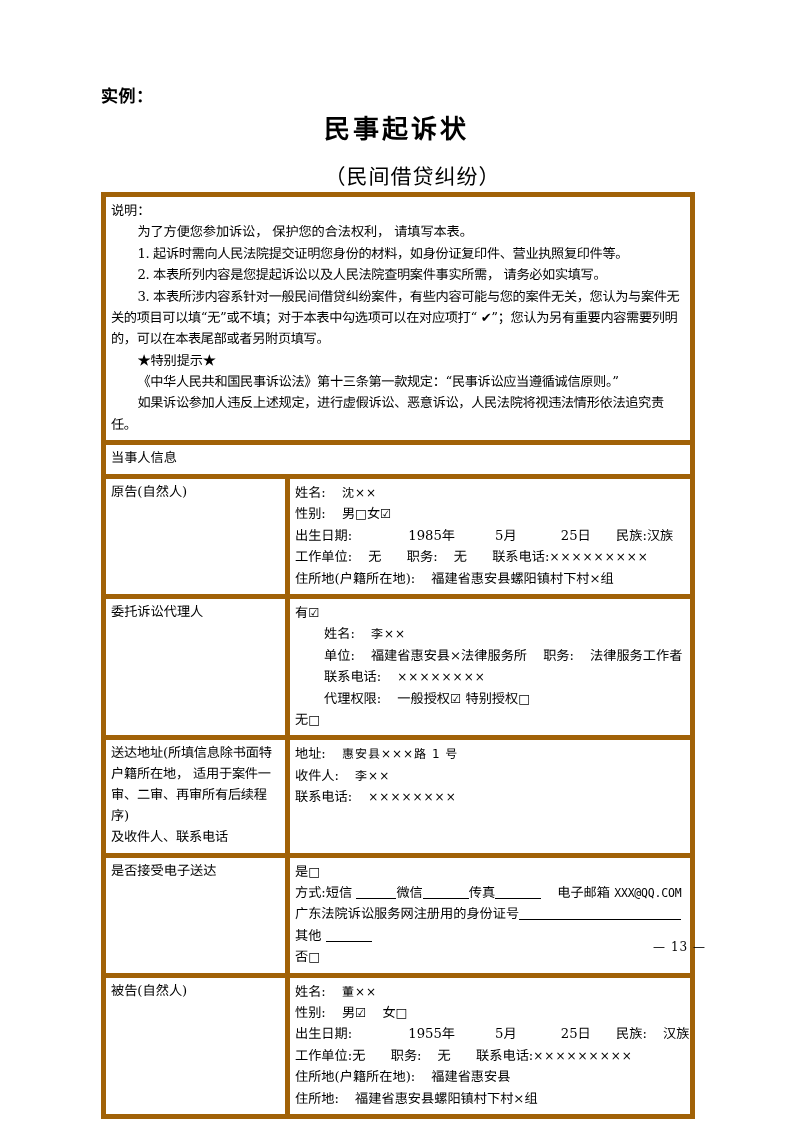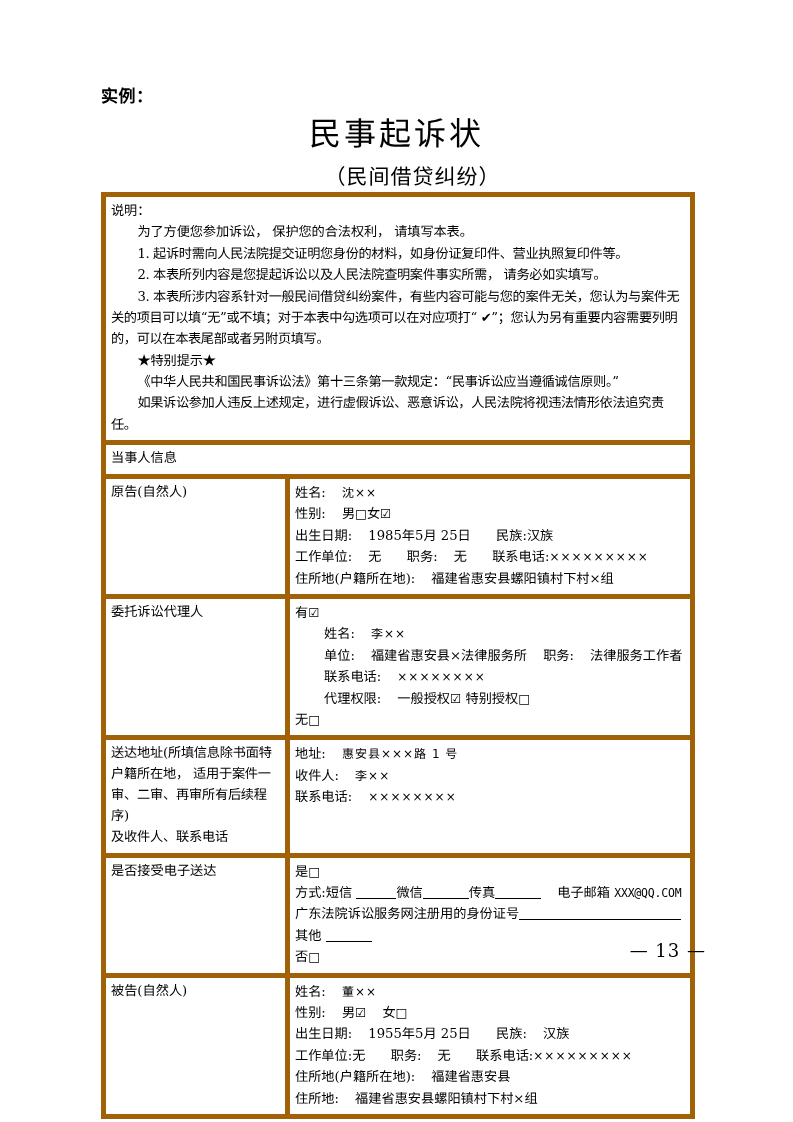--- a/index.html
+++ b/index.html
@@ -32,22 +32,22 @@
     top: 82px;
     font-size: 17px;
     font-weight: 700;
     letter-spacing: 0.5px;
   }
   .doc-title {
     position: absolute;
     left: 0; top: 108px;
     width: 793px;
     text-align: center;
-    font-size: 32px;
-    font-weight: 400;
+    font-size: 26px;
+    font-weight: 700;
     letter-spacing: 3px;
   }
   .doc-subtitle {
     position: absolute;
     left: 0; top: 160px;
     width: 793px;
     text-align: center;
     font-size: 21px;
     letter-spacing: 1px;
     margin-left: 16px;
@@ -106,40 +106,41 @@
     white-space: nowrap;
   }
   .ind-2 { padding-left: 2.2em; }
   .mono {
     font-family: "DejaVu Sans Mono", "Liberation Mono", monospace;
     font-size: 11.5px;
     letter-spacing: -0.2px;
   }
   .num {
     font-family: "DejaVu Serif", "Liberation Serif", serif;
+    margin-left: 40px;
   }
   .xmark {
     font-family: "DejaVu Sans", sans-serif;
     font-size: 12px;
     letter-spacing: 1px;
   }
   .blank-s { display:inline-block; border-bottom:1px solid #000; width:40px; height:0.95em; vertical-align:-2px; }
   .blank-m { display:inline-block; border-bottom:1px solid #000; width:46px; height:0.95em; vertical-align:-2px; }
   .blank-l { display:inline-block; border-bottom:1px solid #000; width:162px; height:0.95em; vertical-align:-2px; }
   .box  { font-family:"DejaVu Sans", sans-serif; font-size:12.5px; }
   .sp { display:inline-block; width:1.6em; }
   .sp-s { display:inline-block; width:0.9em; }
 
   .page-number {
     position: absolute;
     left: 0;
     top: 940px;
     width: 706px;
     text-align: right;
-    font-size: 18px;
+    font-size: 12px;
     letter-spacing: 1px;
   }
 </style>
 </head>
 <body>
 
 <div class="page">
 
   <div class="example-label">实例：</div>
   <div class="doc-title">民事起诉状</div>

